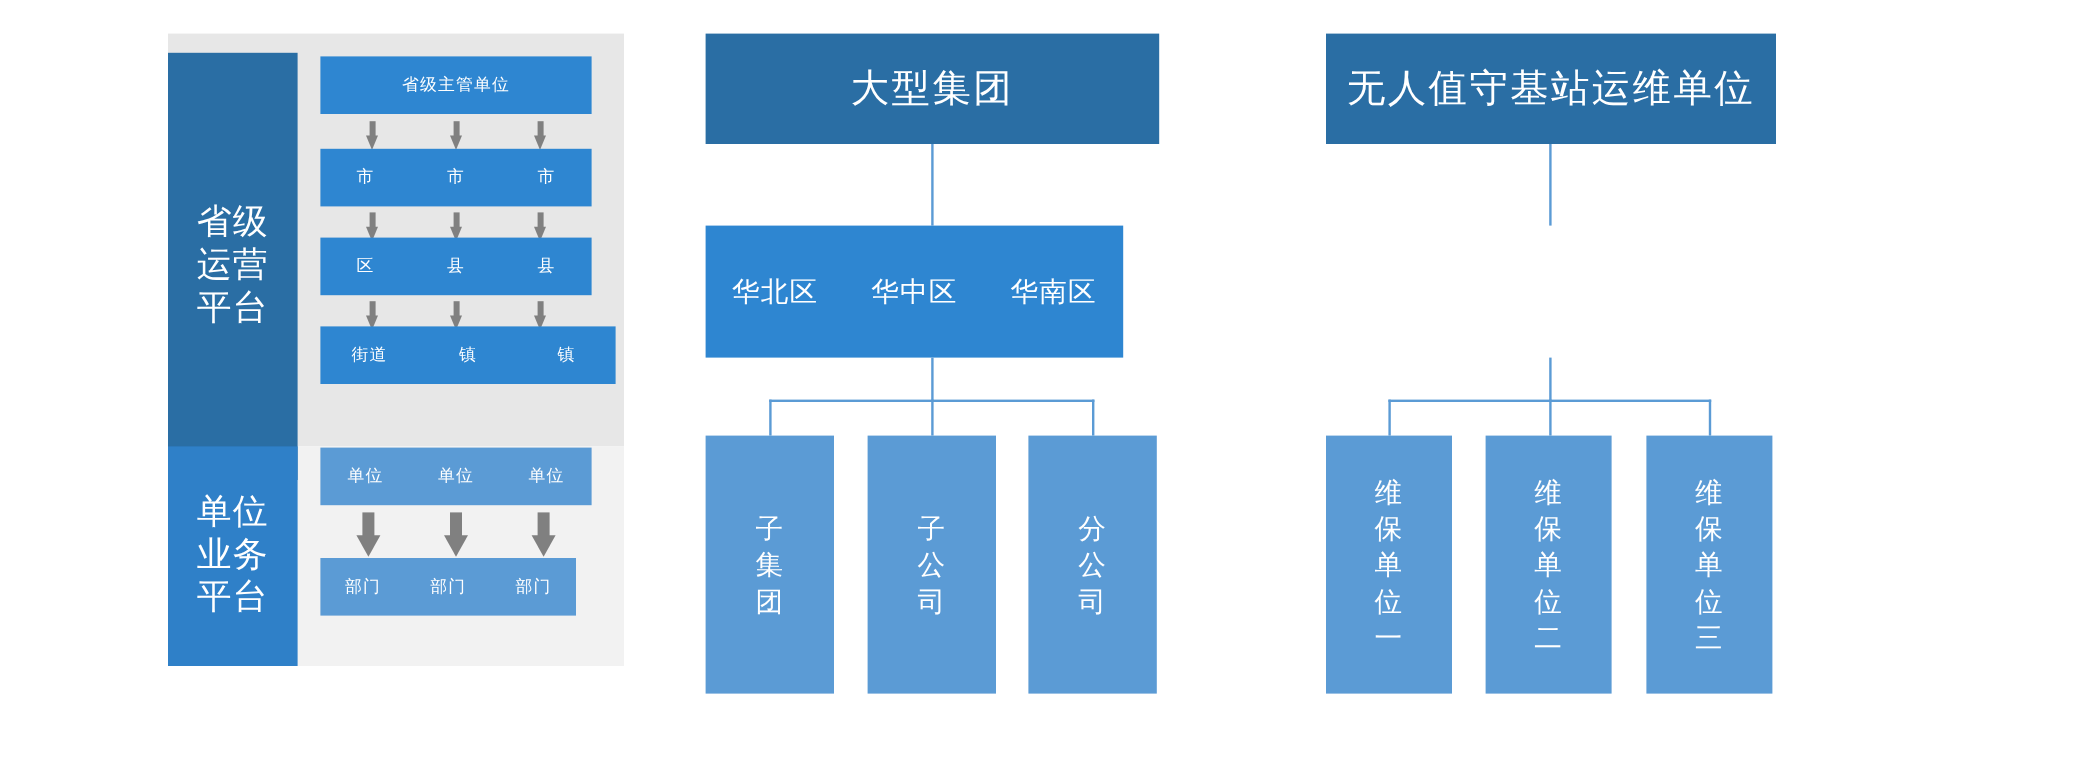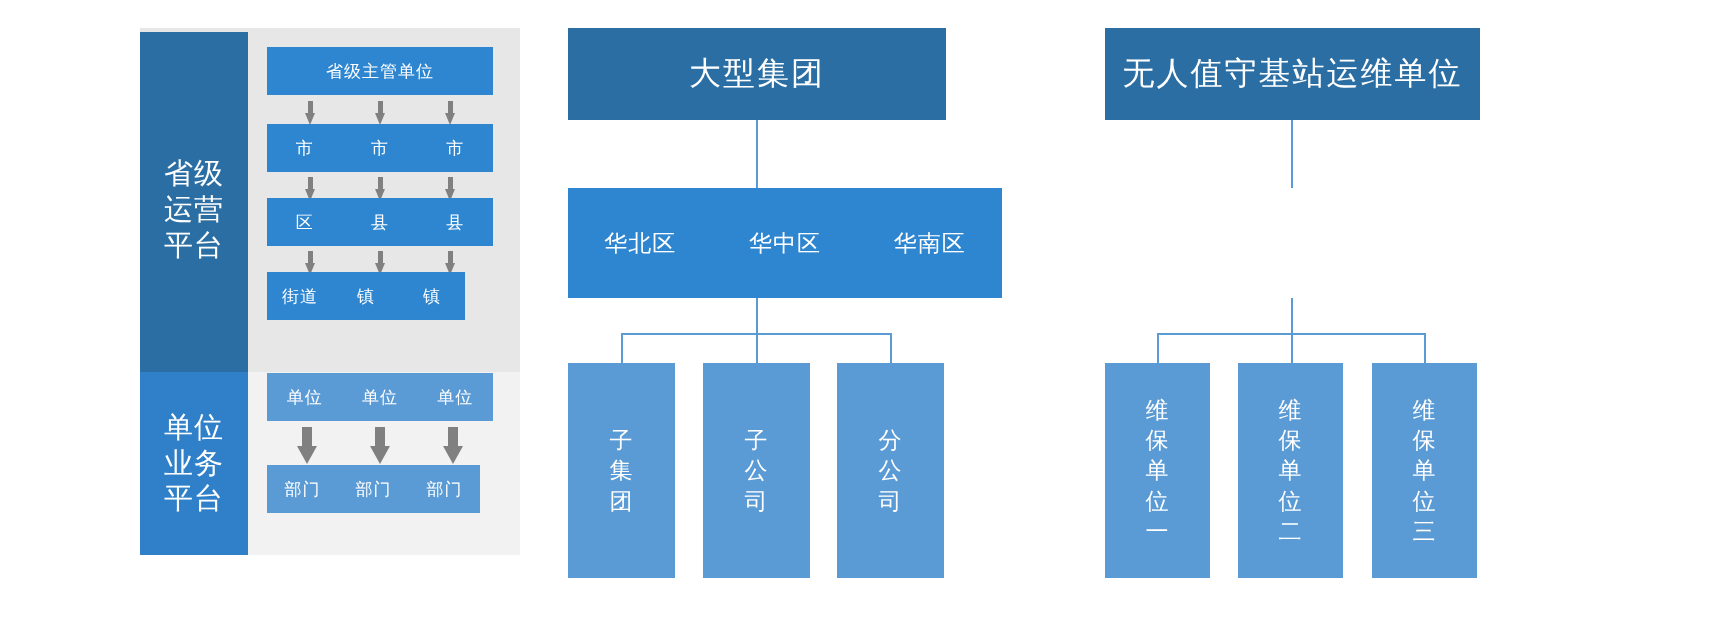--- a/index.html
+++ b/index.html
@@ -16,28 +16,28 @@
   .lp-sec{position:absolute;left:0;width:380px;}
   .lp-sec.top{top:0;height:344px;background:#e7e7e7;}
   .lp-sec.bot{top:344px;height:183px;background:#f2f2f2;}
 
   .lp-label{
     position:absolute;left:0;width:108px;
     display:flex;align-items:center;justify-content:center;
     color:#ffffff;font-size:29px;line-height:1.24;font-weight:400;
     text-align:center;letter-spacing:1px;
   }
-  .lp-label.top{top:4px;height:356px;background:#2a6ea4;}
+  .lp-label.top{top:16px;height:356px;background:#2a6ea4;}
   .lp-label.bot{top:344px;height:183px;background:#2f80c8;}
   .lp-label span{display:block;}
 
   .lp-box{
     position:absolute;
     display:flex;align-items:center;justify-content:center;
-    color:#ffffff;font-size:17px;letter-spacing:1px;
+    color:#ffffff;font-size:14px;letter-spacing:1px;
     white-space:nowrap;
   }
   .lp-box.dark{background:#2e86d1;}
   .lp-box.light{background:#5b9bd5;}
 
   .lp-arrows{position:absolute;display:flex;justify-content:space-around;align-items:center;}
   .arrow-sm{width:11px;height:24px;position:relative;}
   .arrow-sm .shaft{position:absolute;left:3px;top:0;width:5px;height:13px;background:#808080;}
   .arrow-sm .head{
     position:absolute;left:0;top:12px;width:0;height:0;
@@ -163,21 +163,21 @@
       <span class="arrow-sm">
           <i class="shaft"></i>
           <i class="head"></i>
         </span>
       <span class="arrow-sm">
           <i class="shaft"></i>
           <i class="head"></i>
         </span>
     </div>
 
-    <div class="lp-box dark" style="left:127px;top:244px;width:198px;height:48px;">
+    <div class="lp-box dark" style="left:127px;top:244px;width:246px;height:48px;">
       <div style="display:flex;width:100%;">
         <span style="flex:1;text-align:center;">街道</span>
         <span style="flex:1;text-align:center;">镇</span>
         <span style="flex:1;text-align:center;">镇</span>
       </div>
     </div>
 
     <div class="lp-box light" style="left:127px;top:345px;width:226px;height:48px;">
       <div style="display:flex;width:100%;">
         <span style="flex:1;text-align:center;">单位</span>
@@ -203,29 +203,29 @@
 
     <div class="lp-box light" style="left:127px;top:437px;width:213px;height:48px;">
       <div style="display:flex;width:100%;">
         <span style="flex:1;text-align:center;">部门</span>
         <span style="flex:1;text-align:center;">部门</span>
         <span style="flex:1;text-align:center;">部门</span>
       </div>
     </div>
   </div>
 
-  <div class="tree" style="left:568px;width:378px;">
+  <div class="tree" style="left:588px;width:378px;">
 
     <div class="tree-head" style="width:378px;height:92px;">
       <span>大型集团</span>
     </div>
 
     <div class="ln v" style="left:188px;top:92px;height:68px;"></div>
 
-    <div class="tree-band" style="top:160px;width:434px;height:110px;">
+    <div class="tree-band" style="top:160px;width:348px;height:110px;">
       <span class="cell">华北区</span>
       <span class="cell">华中区</span>
       <span class="cell">华南区</span>
     </div>
 
     <div class="ln v" style="left:188px;top:270px;height:37px;"></div>
     <div class="ln h" style="left:53px;top:305px;width:271px;"></div>
     <div class="ln v" style="left:53px;top:305px;height:30px;"></div>
     <div class="ln v" style="left:188px;top:305px;height:30px;"></div>
     <div class="ln v" style="left:322px;top:305px;height:30px;"></div>

